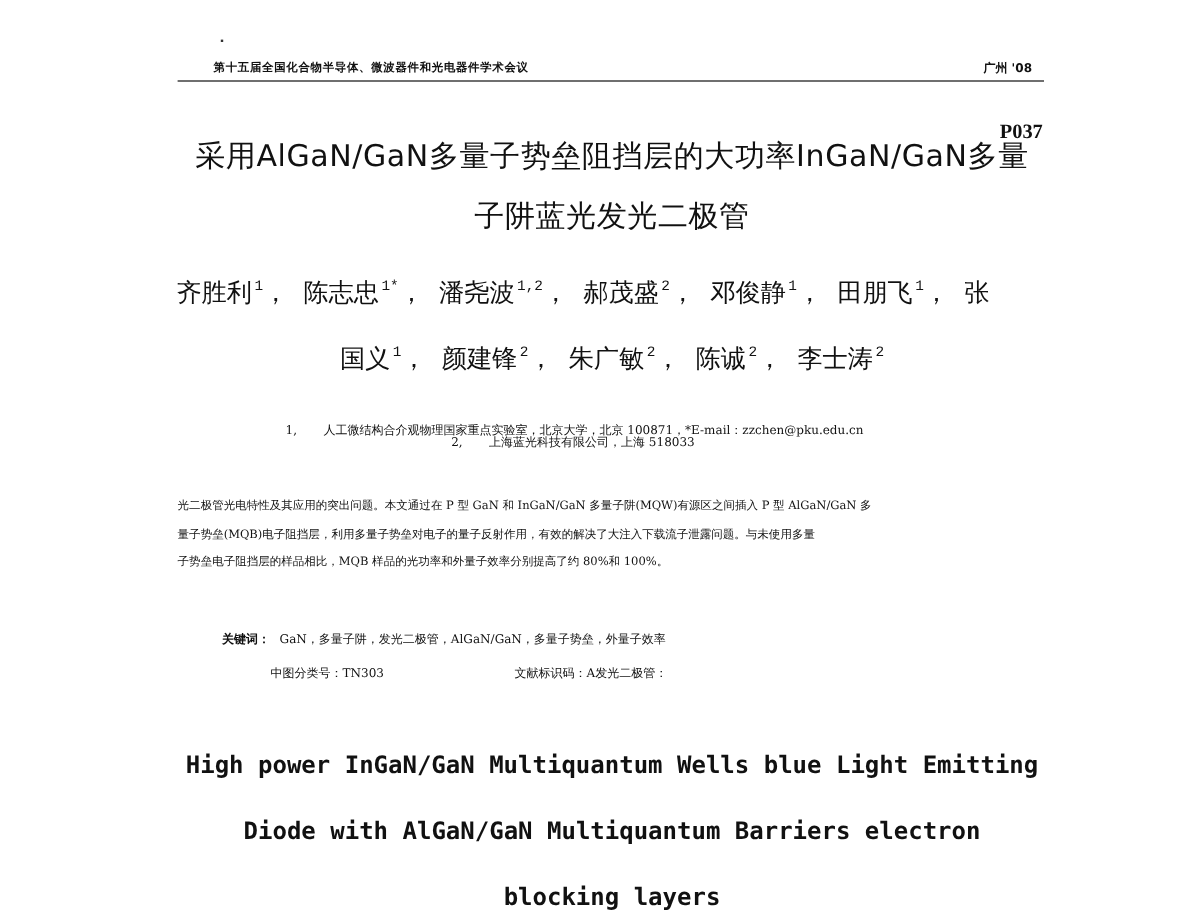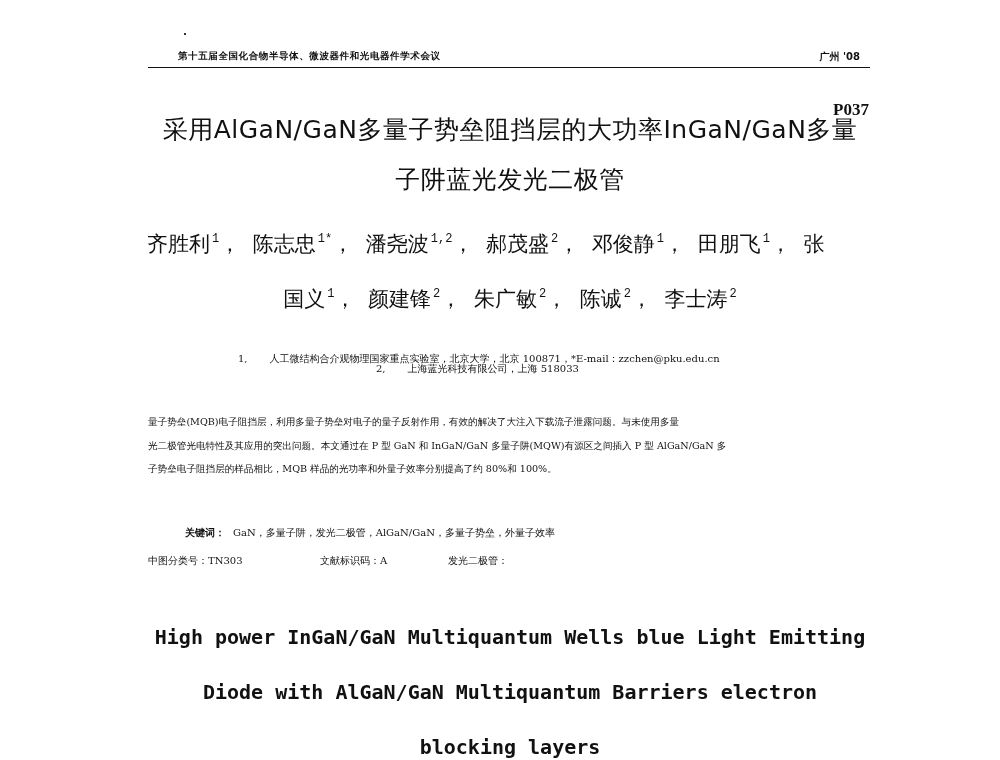--- a/index.html
+++ b/index.html
@@ -129,23 +129,23 @@
     .keywords .label { font-weight: bold; margin-right: 8px; margin-left: 37px; }
     .classif {
       position: absolute;
       left: 148px;
       top: 554px;
       font-family: "DejaVu Serif", serif;
       font-size: 10px;
       color: #111;
       white-space: nowrap;
     }
-    .classif .item { display: inline-block; }
+    .classif .item { display: inline-block; text-align: right; }
     .classif .i1 { width: 172px; }
-    .classif .i2 { width: 128px; }
+    .classif .i2 { width: 128px; margin-left: 48px; }
     .title-en {
       position: absolute;
       left: 140px;
       width: 740px;
       text-align: center;
       font-family: "DejaVu Sans Mono", monospace;
       font-size: 20px;
       letter-spacing: 0px;
       color: #111;
       margin: 0;
@@ -188,22 +188,22 @@
 </div>
 
 <div class="affil a1">
   <span class="num">1,</span><span>人工微结构合介观物理国家重点实验室，北京大学，北京 100871，*E-mail：zzchen@pku.edu.cn</span>
 </div>
 <div class="affil a2">
   <span class="num">2,</span><span>上海蓝光科技有限公司，上海 518033</span>
 </div>
 
 <div class="abstract">
+  <span class="line">光二极管光电特性及其应用的突出问题。本文通过在 P 型 GaN 和 InGaN/GaN 多量子阱(MQW)有源区之间插入 P 型 AlGaN/GaN 多</span>
   <span class="line">量子势垒(MQB)电子阻挡层，利用多量子势垒对电子的量子反射作用，有效的解决了大注入下载流子泄露问题。与未使用多量</span>
-  <span class="line">光二极管光电特性及其应用的突出问题。本文通过在 P 型 GaN 和 InGaN/GaN 多量子阱(MQW)有源区之间插入 P 型 AlGaN/GaN 多</span>
   <span class="line">子势垒电子阻挡层的样品相比，MQB 样品的光功率和外量子效率分别提高了约 80%和 100%。</span>
 </div>
 
 <div class="keywords">
   <span class="label">关键词：</span><span>GaN，多量子阱，发光二极管，AlGaN/GaN，多量子势垒，外量子效率</span>
 </div>
 
 <div class="classif">
   <span class="item i1">中图分类号：TN303</span><span class="item i2">文献标识码：A</span><span class="item">发光二极管：</span>
 </div>

